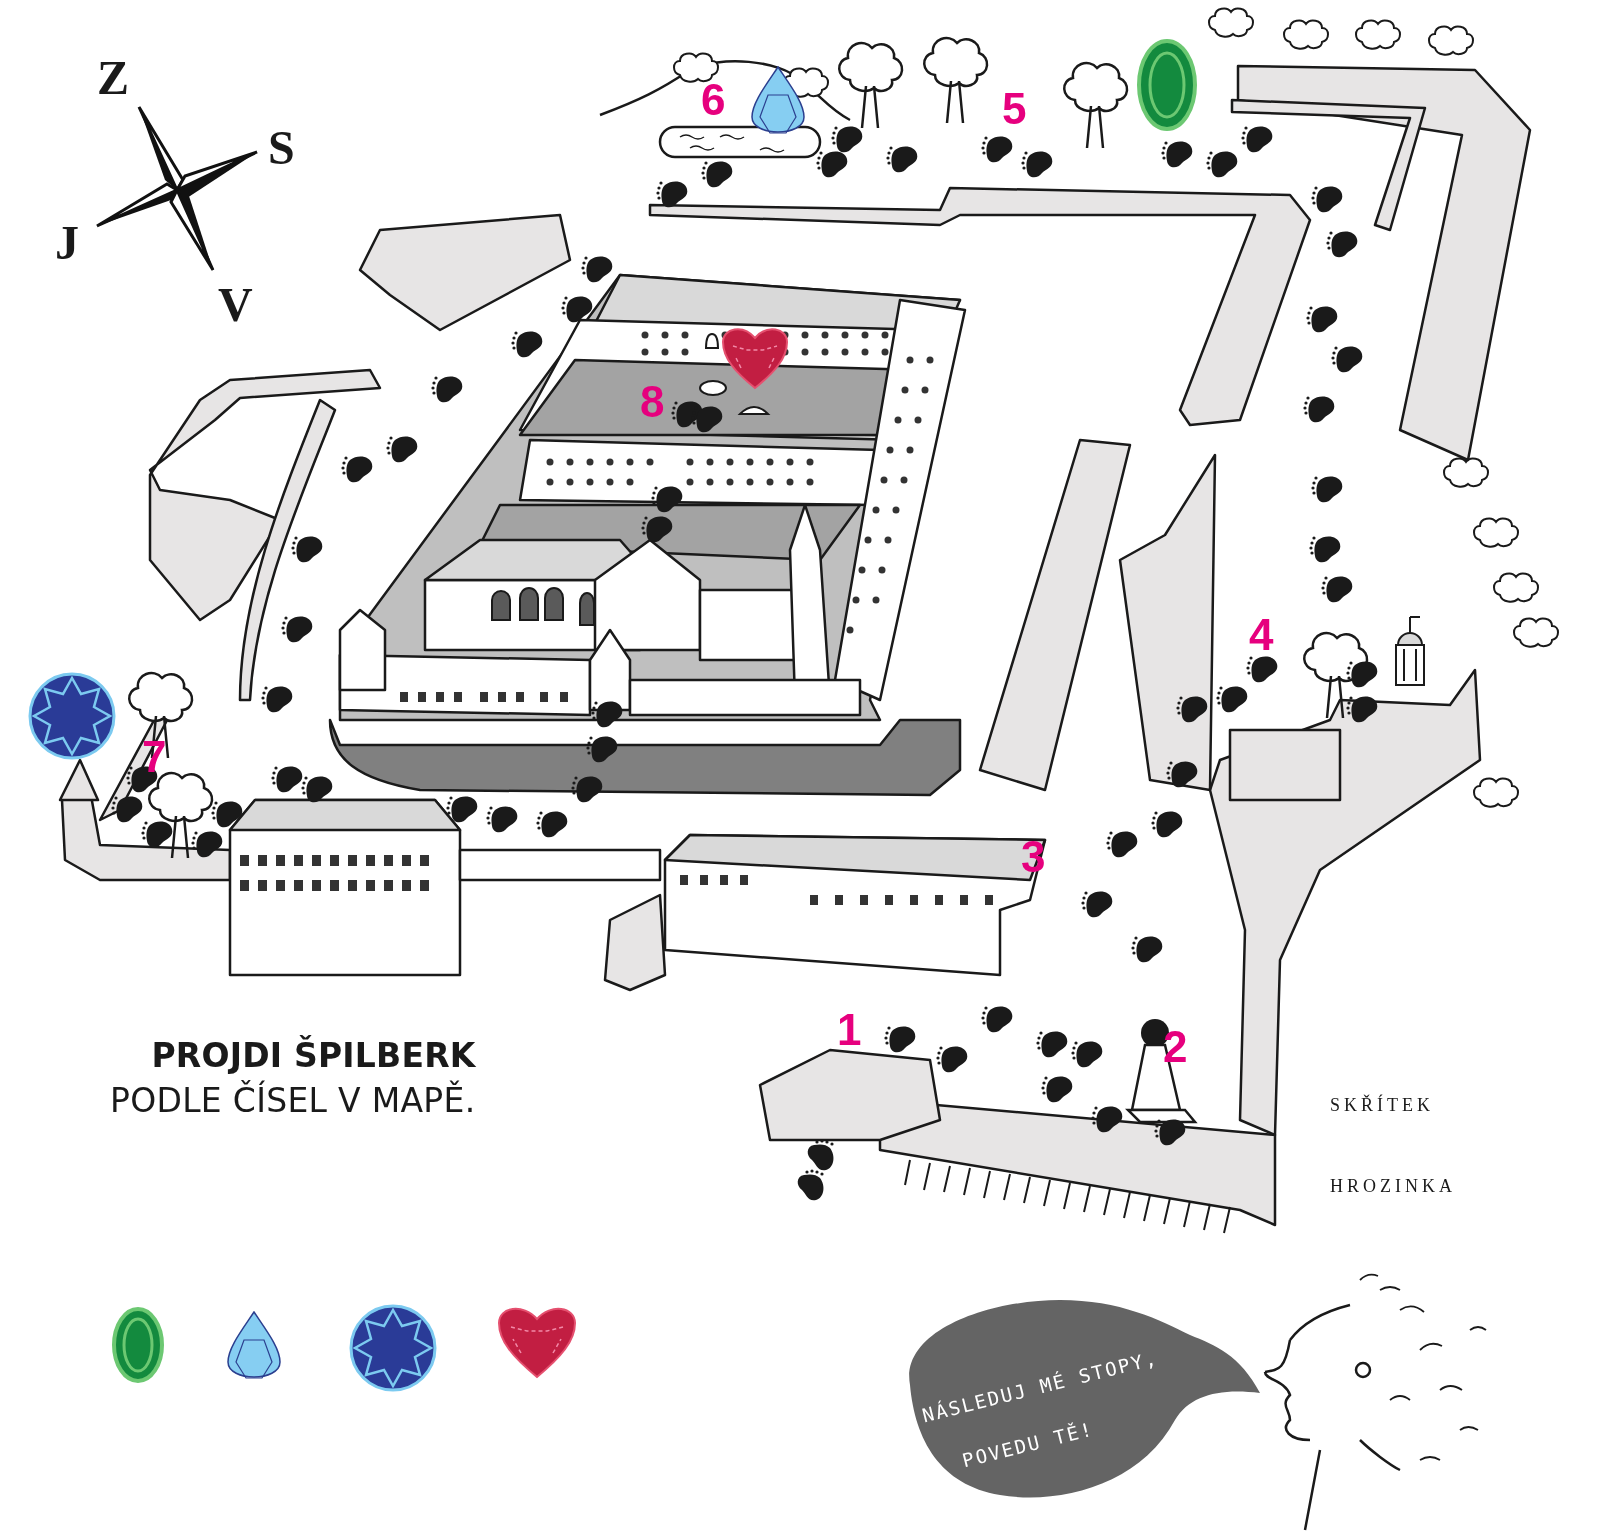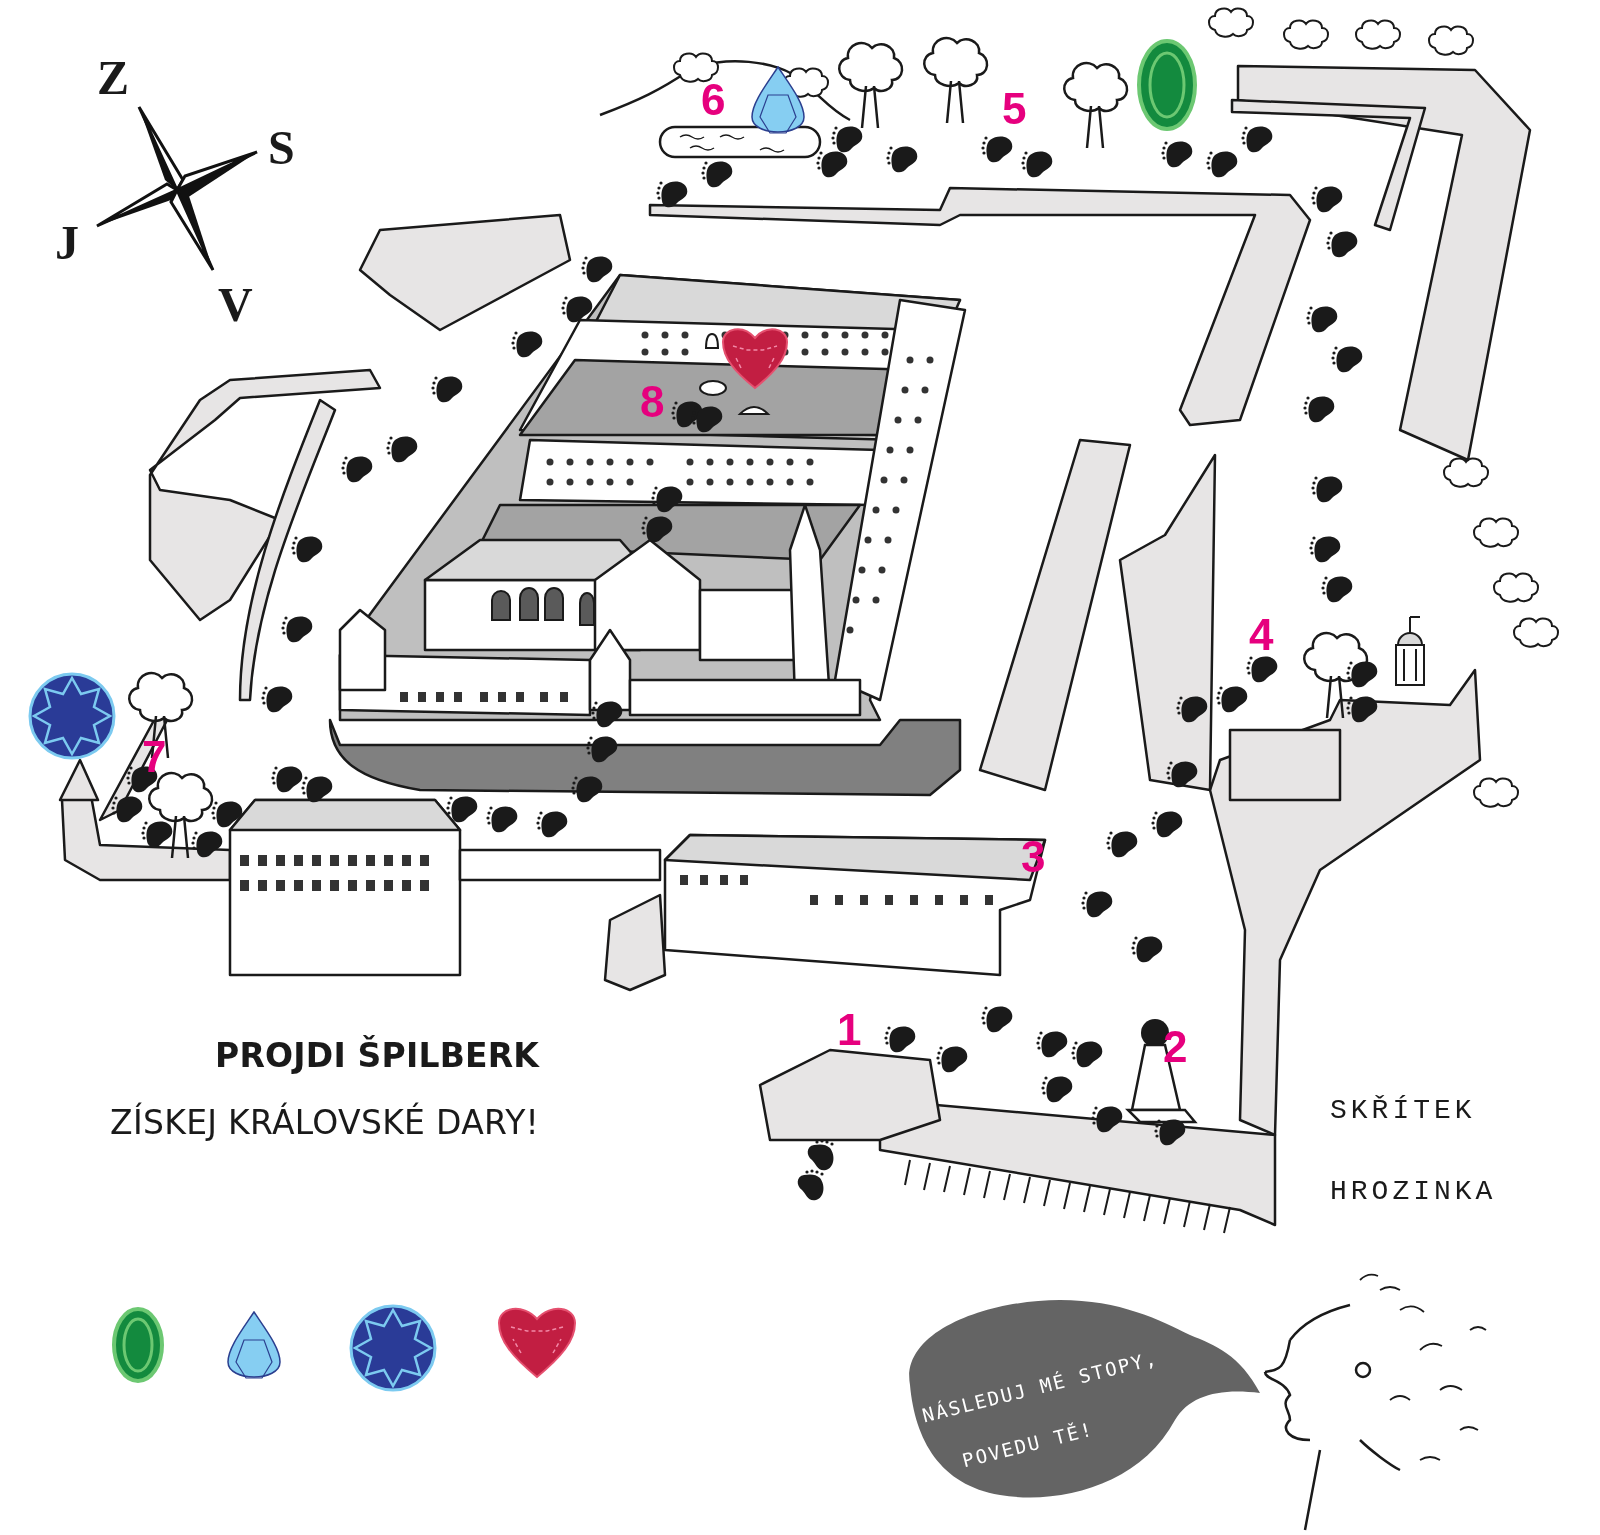--- a/index.html
+++ b/index.html
@@ -4,21 +4,21 @@
 <style>
   html, body { margin:0; padding:0; background:#ffffff; }
   body { width:1600px; height:1535px; position:relative; overflow:hidden; font-family:"Liberation Sans", sans-serif; }
   #map { position:absolute; left:0; top:0; width:1600px; height:1535px; }
   .compass-letter { position:absolute; font-family:"Liberation Serif", serif; font-weight:bold; font-size:48px; color:#1a1a1a; }
   .marker { position:absolute; font-family:"Liberation Sans", sans-serif; font-weight:bold; font-size:44px; line-height:1; }
   .legend { position:absolute; left:110px; top:1036px; color:#1a1a1a; font-family:"DejaVu Sans", sans-serif;text-align:right; }
   .legend .title { font-weight:bold; font-size:33px; letter-spacing:0.2px; }
   .legend .line { font-size:33px; font-weight:normal; margin-top:6px; letter-spacing:0.3px; }
   .legend .spacer { height:22px; }
-  .handwritten { position:absolute; font-family:Liberation Mono, monospace; color:#1a1a1a; letter-spacing:4px; font-size:28px; }
+  .handwritten { position:absolute; font-family:Liberation Serif, serif; color:#1a1a1a; letter-spacing:4px; font-size:18px; }
   .bubble-text { position:absolute; font-family:"DejaVu Sans Mono", monospace; color:#ffffff; font-size:19px; letter-spacing:2px; transform:rotate(-14deg); transform-origin:left top; }
   .gem { position:absolute; }
 </style>
 </head>
 <body>
 
 <svg id="map" viewBox="0 0 1600 1535" xmlns="http://www.w3.org/2000/svg">
   <defs>
     <g id="foot">
       <path d="M0,0 c8,-6 20,-4 22,4 c2,8 -6,10 -10,14 c-4,6 -14,6 -15,-2 c-1,-6 -1,-12 3,-16z" fill="#1a1a1a"></path>
@@ -377,22 +377,22 @@
 <div class="marker" style="left:1163px; top:1025px; color:#e6007e;">2</div>
 <div class="marker" style="left:1021px; top:835px; color:#e6007e;">3</div>
 <div class="marker" style="left:1249px; top:613px; color:#e6007e;">4</div>
 <div class="marker" style="left:1002px; top:87px; color:#e6007e;">5</div>
 <div class="marker" style="left:701px; top:78px; color:#e6007e;">6</div>
 <div class="marker" style="left:142px; top:735px; color:#e6007e;">7</div>
 <div class="marker" style="left:640px; top:380px; color:#e6007e;">8</div>
 
 <div class="legend">
   <div class="title">PROJDI ŠPILBERK</div>
+  <div class="line">PODLE ČÍSEL V MAPĚ.</div>
   <div class="spacer"></div>
-  <div class="line">ZÍSKEJ KRÁLOVSKÉ DARY!</div>
 </div>
 
 <svg class="gem" style="left:110px; top:1305px;" width="56" height="80" viewBox="-28 -40 56 80">
   <ellipse rx="24" ry="36" fill="#138a3e" stroke="#6cc872" stroke-width="4"></ellipse>
   <ellipse rx="14" ry="26" fill="none" stroke="#6cc872" stroke-width="3"></ellipse>
 </svg>
 <svg class="gem" style="left:224px; top:1308px;" width="60" height="80" viewBox="-30 -32 60 80">
   <path d="M0,-28 C12,-10 26,8 26,22 C26,42 -26,42 -26,22 C-26,8 -12,-10 0,-28 Z" fill="#86cef2" stroke="#2b3f8f" stroke-width="1.5"></path>
   <path d="M-10,0 L10,0 L18,22 L8,38 L-8,38 L-18,22 Z" fill="none" stroke="#2b3f8f" stroke-width="1.2"></path>
 </svg>

